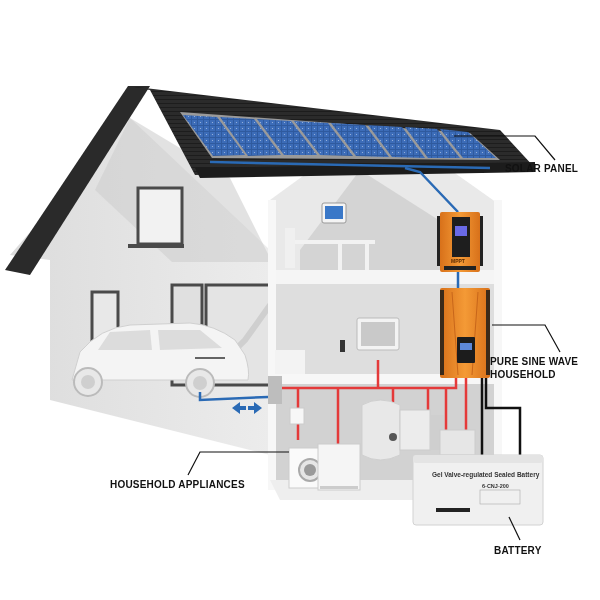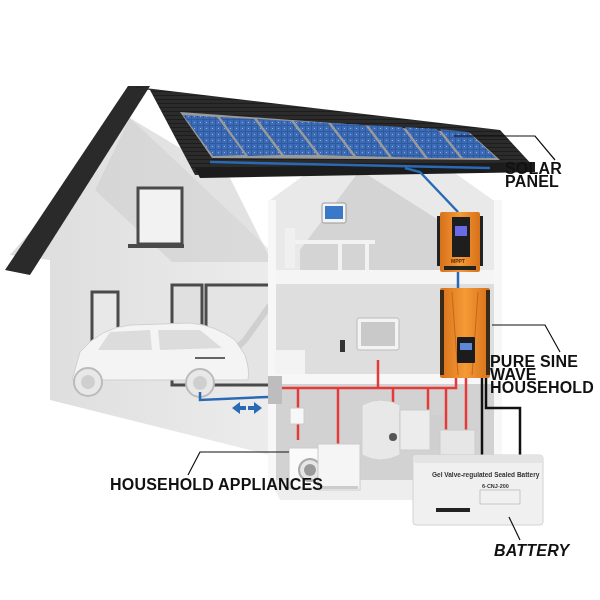--- a/index.html
+++ b/index.html
@@ -1,18 +1,18 @@
 <!DOCTYPE html>
 <html><head>
 <meta charset="utf-8">
 <style>
   html,body{margin:0;padding:0;background:#ffffff;}
   body{width:600px;height:600px;position:relative;overflow:hidden;font-family:"Liberation Sans",sans-serif;}
   svg{position:absolute;left:0;top:0;}
-  .label{position:absolute;font-family:"Liberation Sans",sans-serif;font-weight:bold;color:#111;font-size:16px;letter-spacing:0.2px;line-height:13px;}
+  .label{position:absolute;font-family:"Liberation Sans",sans-serif;font-weight:bold;color:#111;font-size:10px;letter-spacing:0.2px;line-height:13px;}
   .label.center{text-align:left;}
   .batt-title{position:absolute;font-family:"Liberation Sans",sans-serif;font-weight:bold;font-size:6.5px;color:#333;white-space:nowrap;}
   .batt-model{position:absolute;font-family:"Liberation Sans",sans-serif;font-weight:bold;font-size:5.5px;color:#333;white-space:nowrap;}
   .mppt-text{position:absolute;font-family:"Liberation Sans",sans-serif;font-weight:bold;font-size:5px;color:#5a2a00;white-space:nowrap;}
 </style>
 </head>
 <body>
 
 <svg width="600" height="600" viewBox="0 0 600 600">
   <defs>
@@ -186,17 +186,17 @@
 
 <div class="label" style="left:505px;top:162px;">SOLAR PANEL</div>
 
 <div class="label center" style="left:490px;top:355px;width:110px;">
   <div>PURE SINE WAVE</div>
   <div>HOUSEHOLD</div>
 </div>
 
 <div class="label" style="left:110px;top:478px;">HOUSEHOLD APPLIANCES</div>
 
-<div class="label" style="left:494px;top:544px;font-style:italic;">BATTERY</div>
+<div class="label" style="left:494px;top:544px;">BATTERY</div>
 
 <div class="mppt-text" style="left:451px;top:258px;">MPPT</div>
 <div class="batt-title" style="left:432px;top:471px;">Gel Valve-regulated Sealed Battery</div>
 <div class="batt-model" style="left:482px;top:483px;">6-CNJ-200</div>
 
 </body></html>

